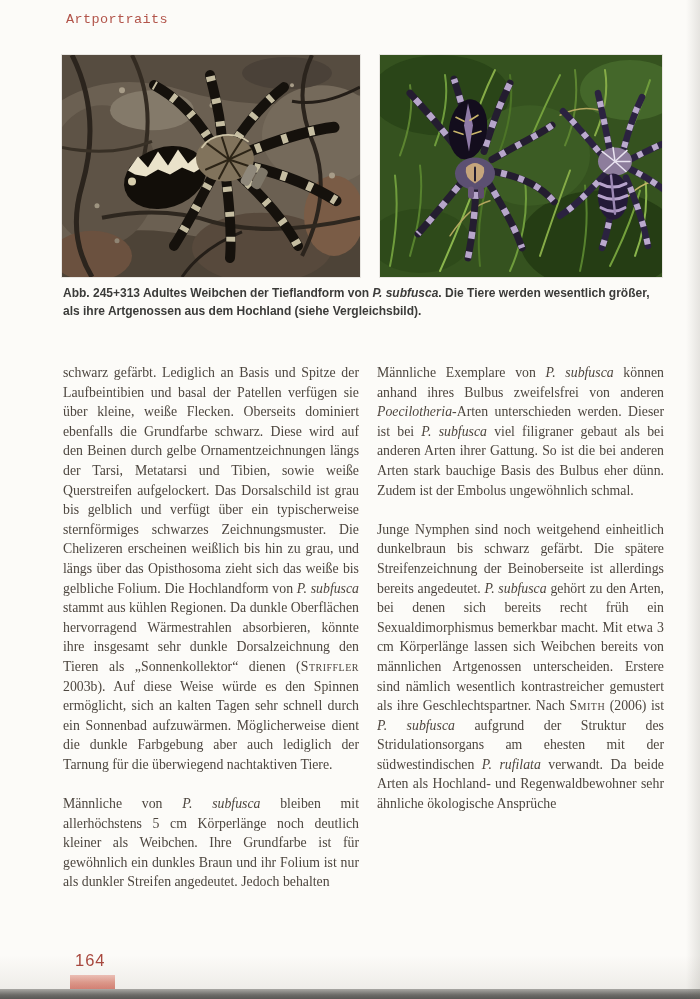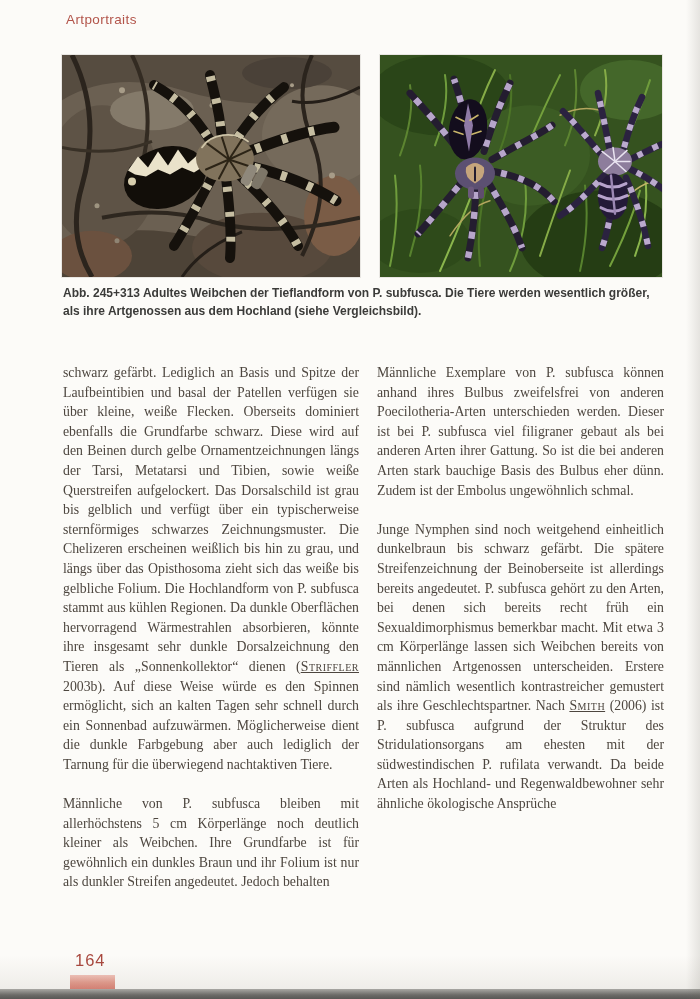--- a/index.html
+++ b/index.html
@@ -3,21 +3,21 @@
 <meta charset="utf-8">
 <style>
   html,body{margin:0;padding:0;}
   body{
     width:700px;height:999px;position:relative;overflow:hidden;
     background:#fcfbf8;
     font-family:"Liberation Serif", serif;
   }
   .page-header{
     position:absolute;left:66px;top:12px;
-    font-family:Liberation Sans, sans-serif;
+    font-family:Liberation Mono, monospace;
     font-size:13.5px;letter-spacing:.4px;color:#b2544a;
   }
   .photo{
     position:absolute;top:55px;height:222px;
     box-shadow:0 0 0 1px rgba(60,50,40,.10);
     overflow:hidden;
   }
   .photo svg{display:block;width:100%;height:100%;}
   #photo-left{left:62px;width:298px;}
   #photo-right{left:380px;width:282px;}
@@ -29,22 +29,22 @@
   }
   .col{
     position:absolute;top:363px;height:590px;overflow:hidden;
     font-size:13.8px;line-height:19.6px;color:#4d463f;
     text-align:justify;
   }
   #col-left{left:63px;width:296px;}
   #col-right{left:377px;width:287px;}
   .col p{margin:0 0 19.6px 0;}
   .col p:last-child{margin-bottom:0;}
-  .seg-i{}
-  .seg-sc{font-variant:small-caps;letter-spacing:.5px;text-decoration:underline;}
+  .seg-i{font-style:italic;}
+  .seg-sc{font-variant:small-caps;letter-spacing:.5px;}
   .page-number{
     position:absolute;left:75px;top:951px;
     font-family:"Liberation Sans", sans-serif;
     font-size:16.5px;letter-spacing:1px;color:#a8473d;
   }
   .footer-accent-bar{
     position:absolute;left:70px;top:975px;width:45px;height:14px;
     background:linear-gradient(180deg,#f2c3ba 0%,#e49a8c 55%,#dd8276 100%);
   }
   .scan-edge-strip{

